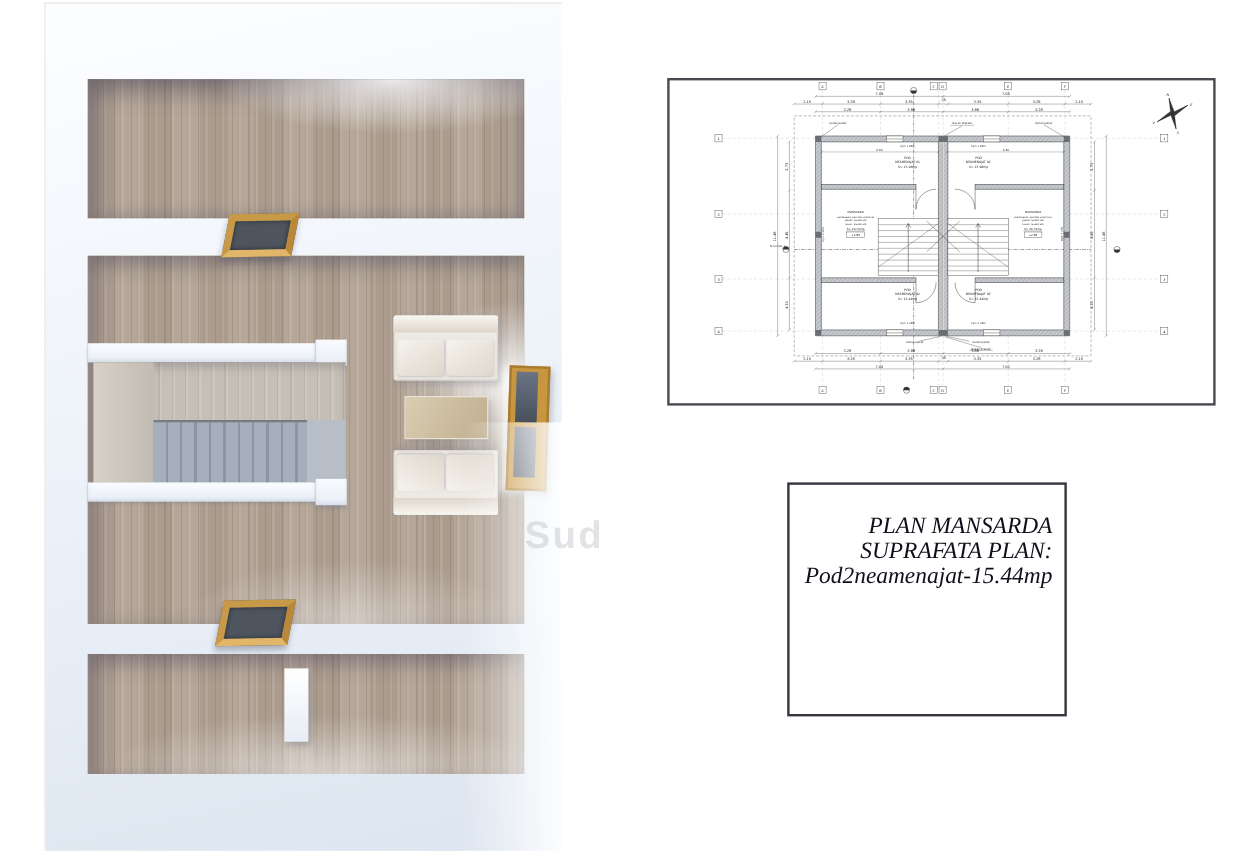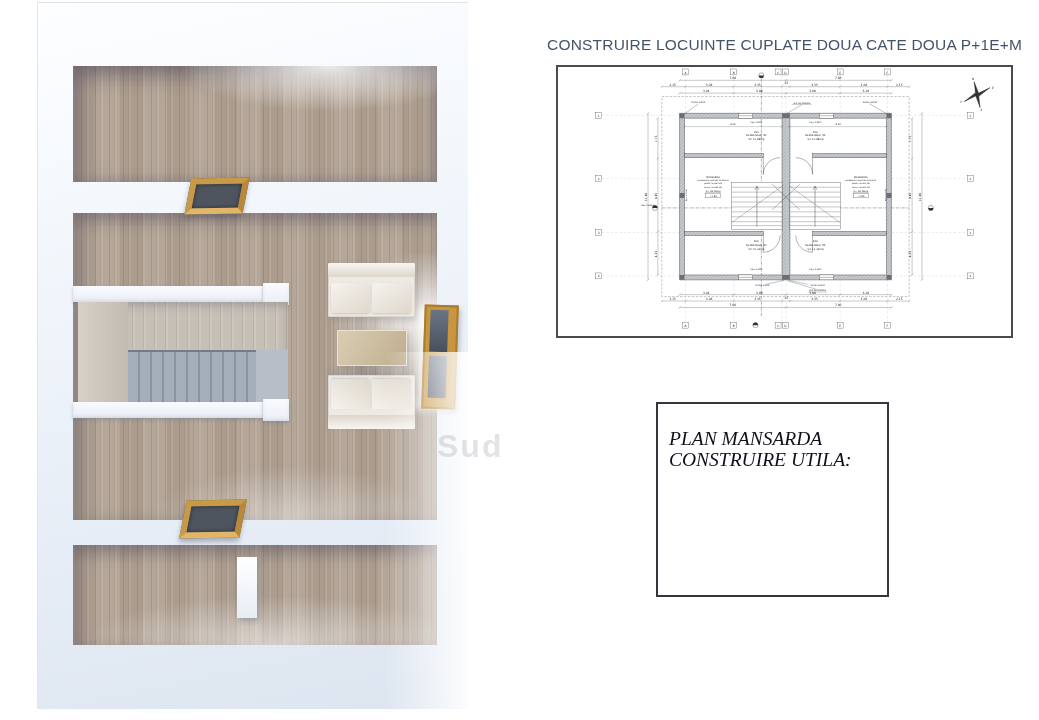--- a/index.html
+++ b/index.html
@@ -87,21 +87,21 @@
     border:2px solid #4a4a50;box-sizing:border-box;}
   .plan-svg{position:absolute;left:0;top:0;width:100%;height:100%;}
   .plan-svg text{font-family:"DejaVu Sans",sans-serif;fill:#26262a;text-anchor:middle;}
   .fs21{font-size:2.1px;} .fs22{font-size:2.2px;} .fs24{font-size:2.4px;}
   .fs26{font-size:2.6px;} .fs3{font-size:3px;} .it{font-style:italic;}
 
   
   .legend{position:absolute;left:656px;top:402px;width:233px;height:195px;background:#fff;
     border:2px solid #35353e;box-sizing:border-box;padding:24px 10px 0 11px;}
   .legend div{font-family:"Liberation Serif",serif;font-style:italic;font-size:19.5px;
-    line-height:21px;color:#10101c;white-space:nowrap;}
+    line-height:21px;color:#10101c;white-space:nowrap;text-align:right;}
 </style>
 </head>
 <body>
 
 <div class="stage">
 
   <div class="render">
     <div class="wallbox"></div>
     <div class="room wood room-top"></div>
     <div class="room wood room-mid"></div>
@@ -134,21 +134,20 @@
     <div class="window">
       <div class="pane p1"></div>
       <div class="pane p2"></div>
     </div>
     <div class="stub"></div>
     <div class="render-fade"></div>
   </div>
 
   <div class="watermark">Sud</div>
 
-  <div class="title">CONSTRUIRE LOCUINTE CUPLATE DOUA CATE DOUA P+1E+M</div>
 
   <div class="planbox">
     <svg class="plan-svg" viewBox="0 0 457 273">
       <defs>
         <pattern id="hatch" width="2.5" height="2.5" patternUnits="userSpaceOnUse" patternTransform="rotate(45)">
           <rect width="2.5" height="2.5" fill="#c7cbd0"></rect>
           <line x1="0" y1="0" x2="0" y2="2.5" stroke="#8e9298" stroke-width="0.7"></line>
         </pattern>
       </defs>
 
@@ -373,16 +372,17 @@
         <text class="fs3 it" x="-4" y="-15">N</text>
         <text class="fs3 it" x="16" y="-6">E</text>
         <text class="fs3 it" x="4.5" y="17">S</text>
         <text class="fs3 it" x="-16" y="9">V</text>
       </g>
     </svg>
   </div>
 
   <div class="legend">
     <div>PLAN MANSARDA</div>
-    <div>CONSTRUIRE UTILA:</div>
+    <div>SUPRAFATA PLAN:</div>
+    <div>Pod2neamenajat-15.44mp</div>
   </div>
 
 </div>
 
 </body></html>

